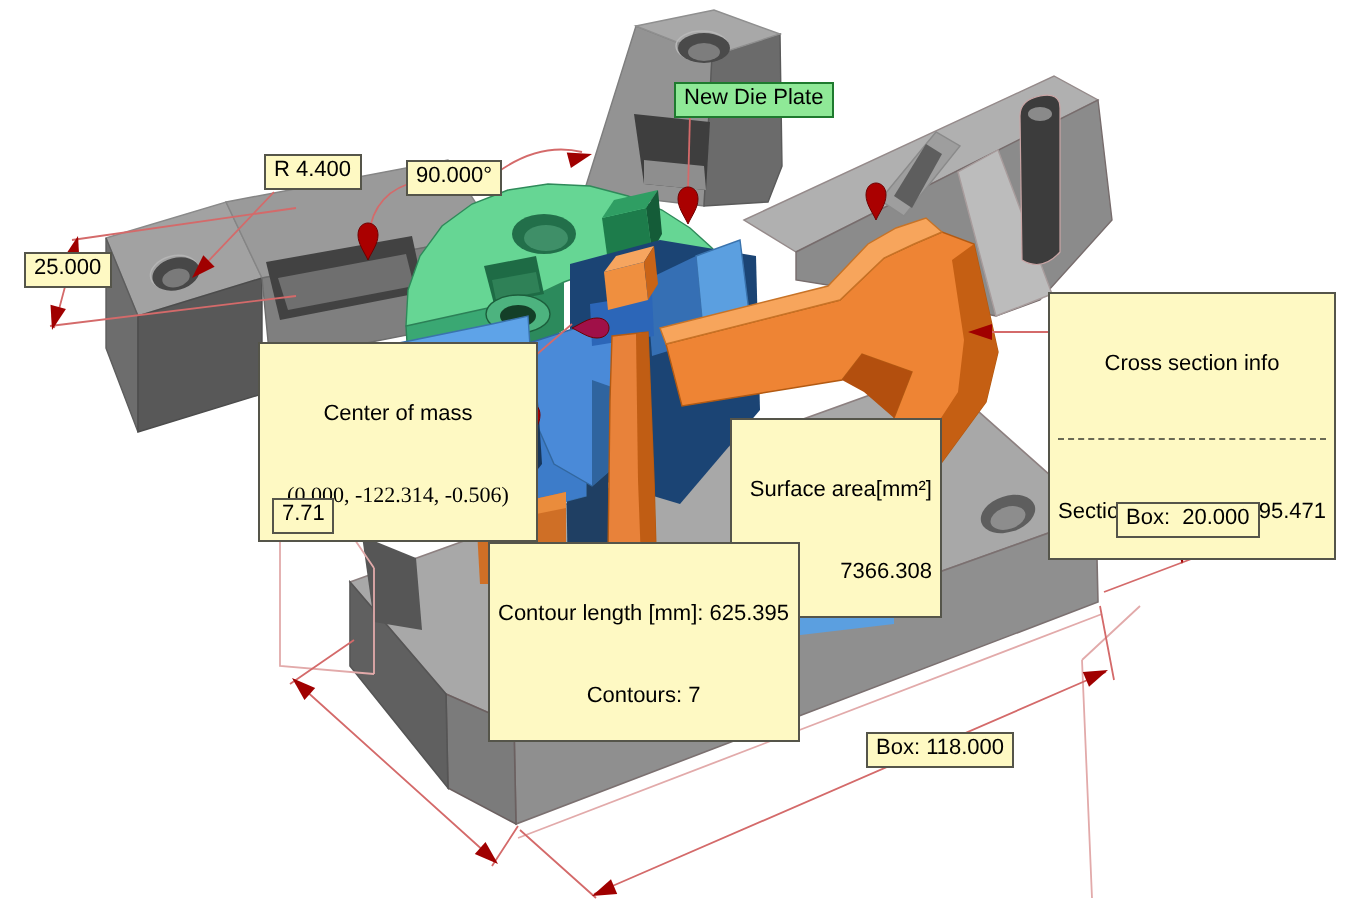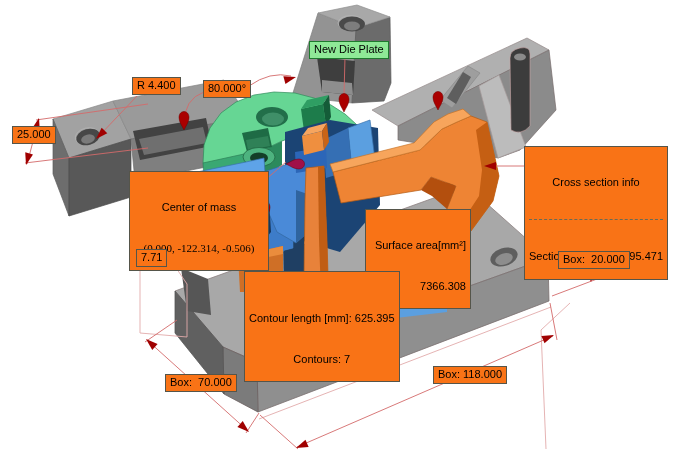--- a/index.html
+++ b/index.html
@@ -1,22 +1,22 @@
 <!DOCTYPE html>
 <html><head>
 <meta charset="utf-8">
 <style>
   html,body{margin:0;padding:0;background:#fff;}
   #stage{position:relative;width:680px;height:450px;background:#ffffff;overflow:hidden;
          font-family:"Liberation Sans",sans-serif;}
   #model{position:absolute;left:0;top:0;}
-  .lbl{position:absolute;background:#f97316;border:1px solid #55554a;color:#000;
+  .lbl{position:absolute;background:#fef9c3;border:1px solid #55554a;color:#000;
        font:11px/1.25 "Liberation Sans",sans-serif;padding:1px 4px;white-space:pre;z-index:5;}
   .lbl.center{text-align:center;}
-  .lbl.green{background:#8fe997;border-color:#1e7a2e;}
+  .lbl.green{background:#8fe997;border-color:#1e7a2e;margin-left:28px;}
   .panel{width:134px;}
   .panel .ttl{text-align:center;}
   .panel .sep{border-top:1px dashed #6a6a55;margin:2px 0 3px;}
   .panel .row{display:flex;justify-content:space-between;gap:6px;}
 </style>
 </head>
 <body>
 
 <div id="stage">
 
@@ -182,47 +182,46 @@
       <path d="M0,0 C-1.8,-4 -5,-8 -5,-12.5 C-5,-16.5 -2.5,-18.5 0,-18.5 C2.5,-18.5 5,-16.5 5,-12.5 C5,-8 1.8,-4 0,0 Z" transform="translate(265,220)"></path>
       <path d="M0,0 C-1.8,-4 -5,-8 -5,-12.5 C-5,-16.5 -2.5,-18.5 0,-18.5 C2.5,-18.5 5,-16.5 5,-12.5 C5,-8 1.8,-4 0,0 Z" transform="translate(412,293)"></path>
       <path d="M0,0 C-1.8,-4 -5,-8 -5,-12.5 C-5,-16.5 -2.5,-18.5 0,-18.5 C2.5,-18.5 5,-16.5 5,-12.5 C5,-8 1.8,-4 0,0 Z" transform="translate(330,346)"></path>
       <path d="M0,0 C-1.8,-4 -5,-8 -5,-12.5 C-5,-16.5 -2.5,-18.5 0,-18.5 C2.5,-18.5 5,-16.5 5,-12.5 C5,-8 1.8,-4 0,0 Z" transform="translate(438,110)"></path>
       <path d="M0,0 C-1.8,-4 -5,-8 -5,-12.5 C-5,-16.5 -2.5,-18.5 0,-18.5 C2.5,-18.5 5,-16.5 5,-12.5 C5,-8 1.8,-4 0,0 Z" transform="translate(286,164) rotate(90)" fill="#a01048"></path>
     </g>
   </g>
 </svg>
 
 <div class="lbl" style="left:132px;top:77px;">R 4.400</div>
-<div class="lbl" style="left:203px;top:80px;">80.000°</div>
+<div class="lbl" style="left:203px;top:80px;">90.000°</div>
 <div class="lbl" style="left:12px;top:126px;">25.000</div>
 <div class="lbl green" style="left:309px;top:41px;">New Die Plate</div>
 
 <div class="lbl center" style="left:129px;top:171px;width:130px;">
   <span style="display:block;">Center of mass</span>
   <span style="display:block;font-family:Liberation Serif, serif;">(0.000, -122.314, -0.506)</span>
 </div>
 
 <div class="lbl" style="left:136px;top:249px;">7.71</div>
 
 <div class="lbl center" style="left:365px;top:209px;width:96px;text-align:right;">
   <span style="display:block;">Surface area[mm²]</span>
   <span style="display:block;">7366.308</span>
 </div>
 
 <div class="lbl center" style="left:244px;top:271px;">
-  <span style="display:block;margin-top:11px;">Contour length [mm]: 625.395</span>
+  <span style="display:block;">Contour length [mm]: 625.395</span>
   <span style="display:block;">Contours: 7</span>
 </div>
 
 <div class="lbl panel" style="left:524px;top:146px;">
   <div class="ttl">Cross section info</div>
   <div class="sep"></div>
   <div class="row">
     <span>Section line[mm]:</span>
     <span>195.471</span>
   </div>
 </div>
 
 <div class="lbl" style="left:558px;top:251px;">Box:  20.000</div>
-<div class="lbl" style="left:165px;top:374px;">Box:  70.000</div>
 <div class="lbl" style="left:389px;top:366px;margin-left:44px;">Box: 118.000</div>
 
 </div>
 
 </body></html>

